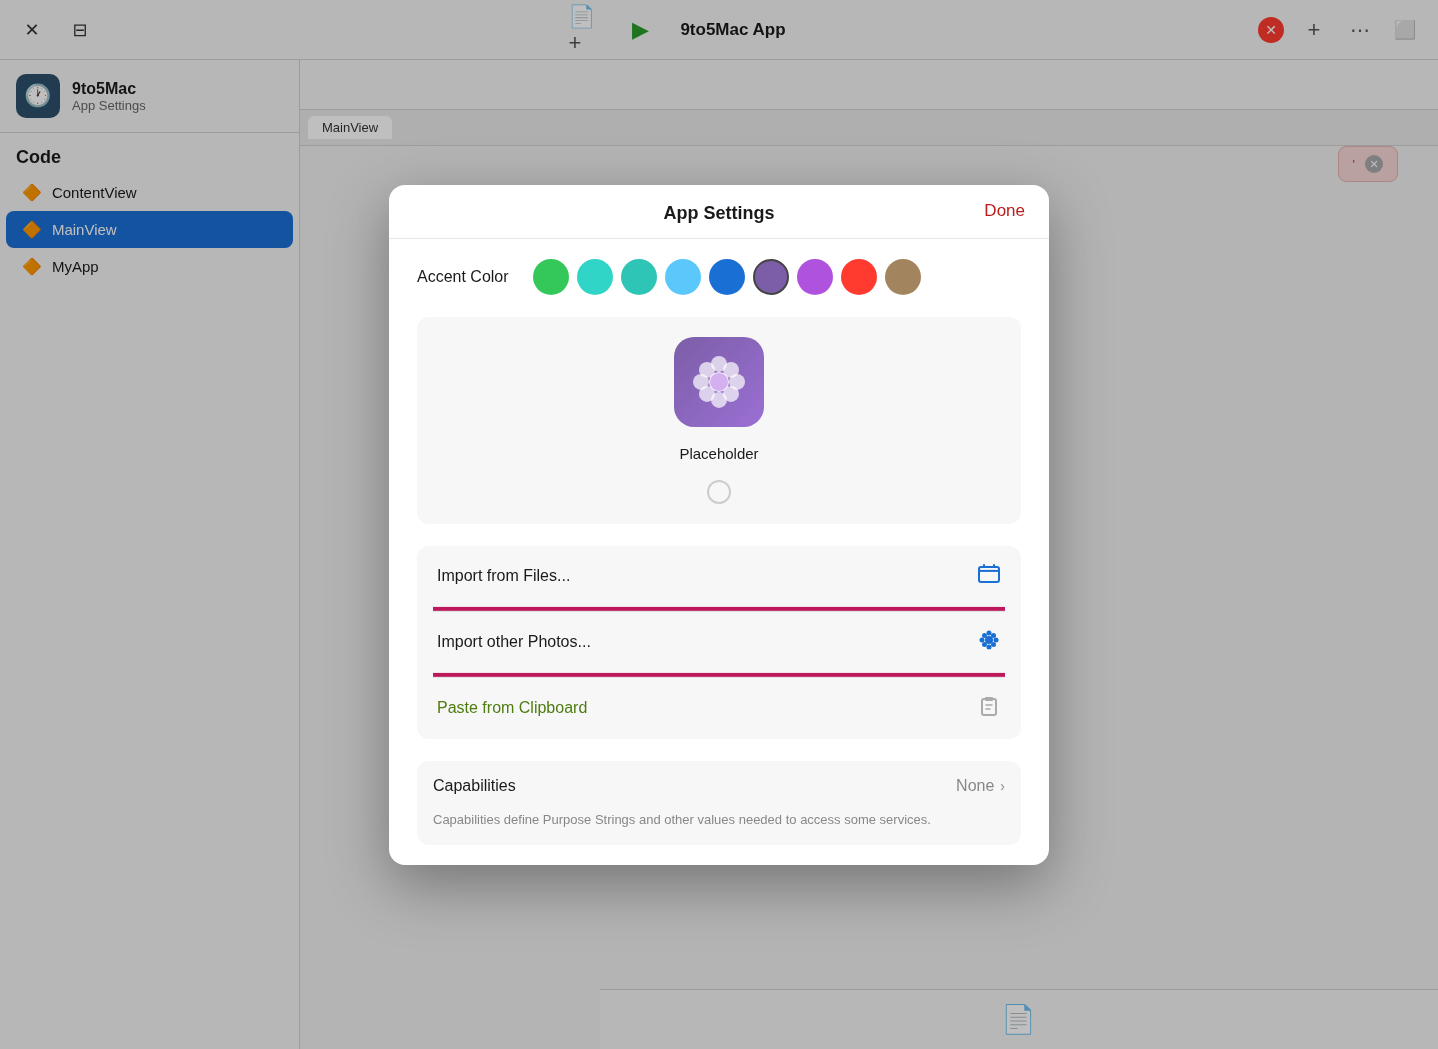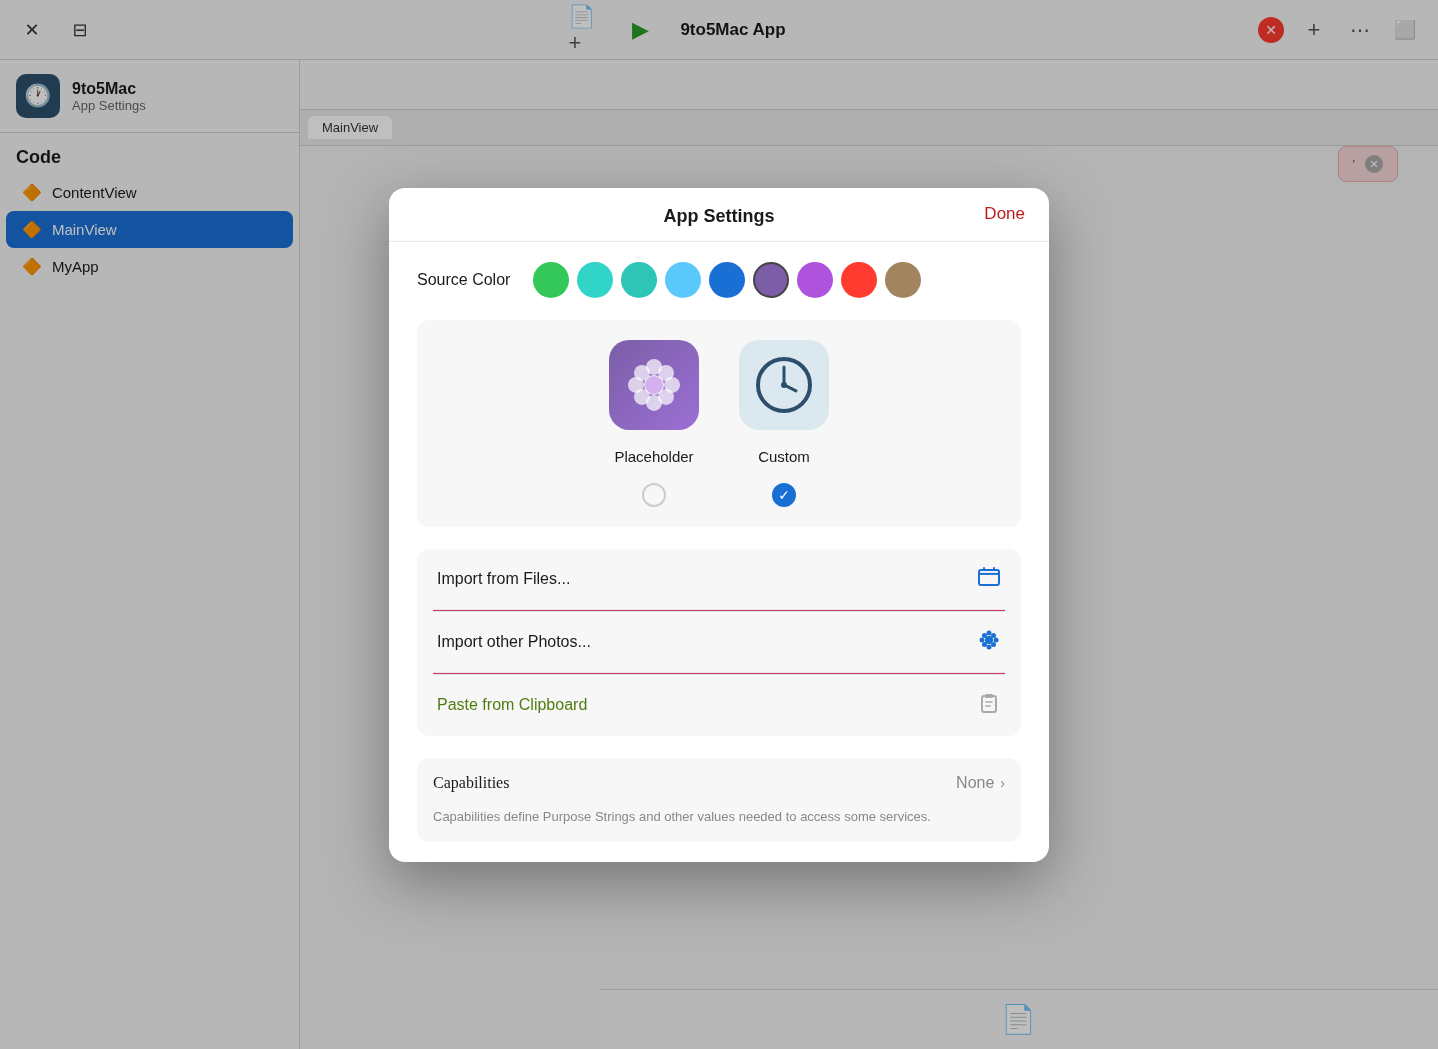--- a/index.html
+++ b/index.html
@@ -330,21 +330,21 @@
       color: white;
       font-size: 14px;
     }
 
     
     .menu-item {
       display: flex;
       align-items: center;
       justify-content: space-between;
       padding: 16px 4px;
-      border-bottom: 1px solid #be185d;
+      border-bottom: 4px solid #be185d;
       cursor: pointer;
     }
     .menu-item:last-child { border-bottom: none; }
     .menu-item-label {
       font-size: 16px;
       color: #1a1a1a;
     }
     .menu-item-label.muted { color: #4d7c0f; }
     .menu-item-icon {
       font-size: 20px;
@@ -363,21 +363,20 @@
     .capabilities-row {
       display: flex;
       align-items: center;
       justify-content: space-between;
       padding: 16px 16px;
     }
     .cap-label {
       font-size: 16px;
       font-weight: 500;
       color: #1a1a1a;
-      font-family: Liberation Serif, serif;
     }
     .cap-right {
       display: flex;
       align-items: center;
       gap: 6px;
       color: #888;
       font-size: 16px;
     }
     .cap-description {
       padding: 0 16px 16px;
@@ -468,21 +467,21 @@
 
 <div class="modal">
   <div class="modal-header">
     <span class="modal-title">App Settings</span>
     <button class="modal-done">Done</button>
   </div>
 
   <div class="modal-body">
 
     <div class="accent-color-section">
-      <span class="accent-label">Source Color</span>
+      <span class="accent-label">Accent Color</span>
       <div class="color-swatches">
         <div class="color-swatch" style="background:#34c759;"></div>
         <div class="color-swatch" style="background:#30d5c8;"></div>
         <div class="color-swatch" style="background:#2ec4b6;"></div>
         <div class="color-swatch" style="background:#5ac8fa;"></div>
         <div class="color-swatch" style="background:#1a6fd4;"></div>
         <div class="color-swatch selected" style="background:#7b5ea7; border-color:#444;"></div>
         <div class="color-swatch" style="background:#af52de;"></div>
         <div class="color-swatch" style="background:#ff3b30;"></div>
         <div class="color-swatch" style="background:#a2845e;"></div>
@@ -502,34 +501,20 @@
             <circle cx="42" cy="18" r="8" fill="white" opacity="0.7"></circle>
             <circle cx="18" cy="42" r="8" fill="white" opacity="0.7"></circle>
             <circle cx="42" cy="42" r="8" fill="white" opacity="0.7"></circle>
             <circle cx="30" cy="30" r="9" fill="#d4b0f0"></circle>
           </svg>
         </div>
         <span class="icon-name">Placeholder</span>
         <div class="radio-circle"></div>
       </div>
 
-      <div class="icon-option">
-        <div class="icon-preview custom">
-          <svg width="60" height="60" viewBox="0 0 60 60">
-            <circle cx="30" cy="30" r="26" fill="none" stroke="#2d4f6b" stroke-width="4"></circle>
-            <circle cx="30" cy="30" r="3" fill="#2d4f6b"></circle>
-            <line x1="30" y1="30" x2="30" y2="12" stroke="#2d4f6b" stroke-width="3" stroke-linecap="round"></line>
-            <line x1="30" y1="30" x2="42" y2="36" stroke="#2d4f6b" stroke-width="3" stroke-linecap="round"></line>
-          </svg>
-        </div>
-        <span class="icon-name">Custom</span>
-        <div class="radio-circle selected">
-          <span class="radio-check">✓</span>
-        </div>
-      </div>
     </div>
 
     <div style="background:#f7f7f7; border-radius:12px; padding:0 16px; margin-bottom:22px;">
       <div class="menu-item">
         <span class="menu-item-label">Import from Files...</span>
         <span class="menu-item-icon">
           <svg width="24" height="24" viewBox="0 0 24 24" fill="none">
             <rect x="2" y="5" width="20" height="15" rx="2" stroke="#1a6fd4" stroke-width="2"></rect>
             <path d="M2 9h20" stroke="#1a6fd4" stroke-width="2"></path>
             <path d="M7 5V3" stroke="#1a6fd4" stroke-width="2" stroke-linecap="round"></path>

